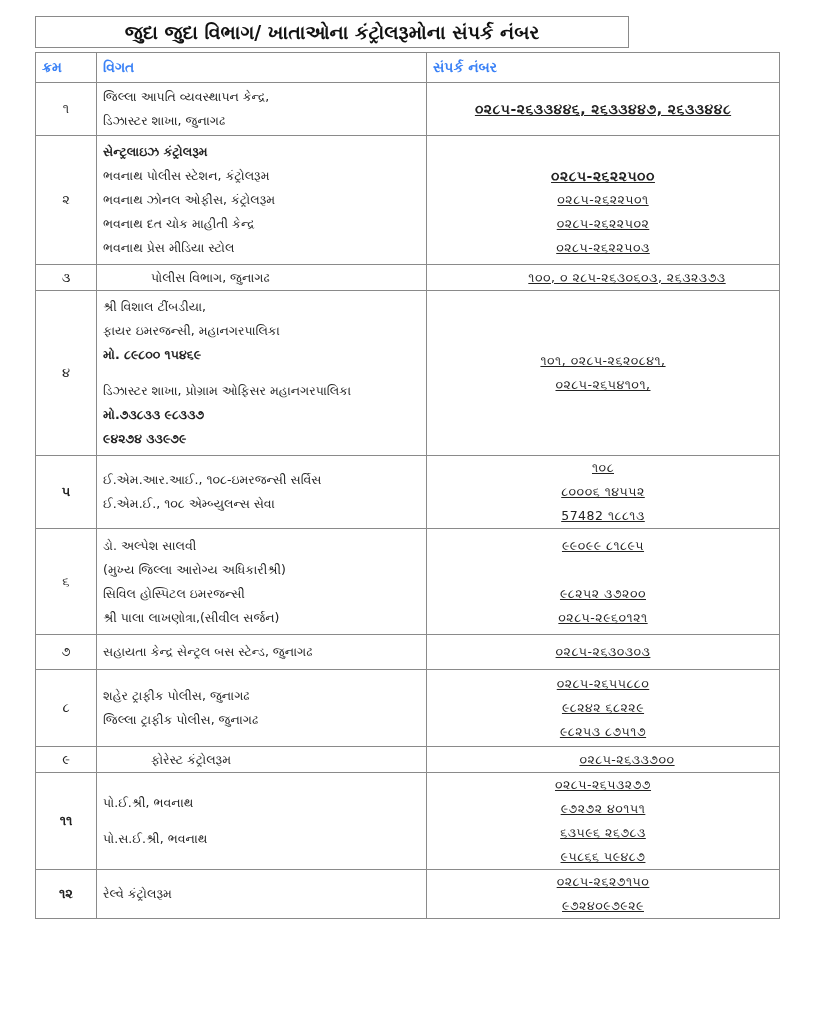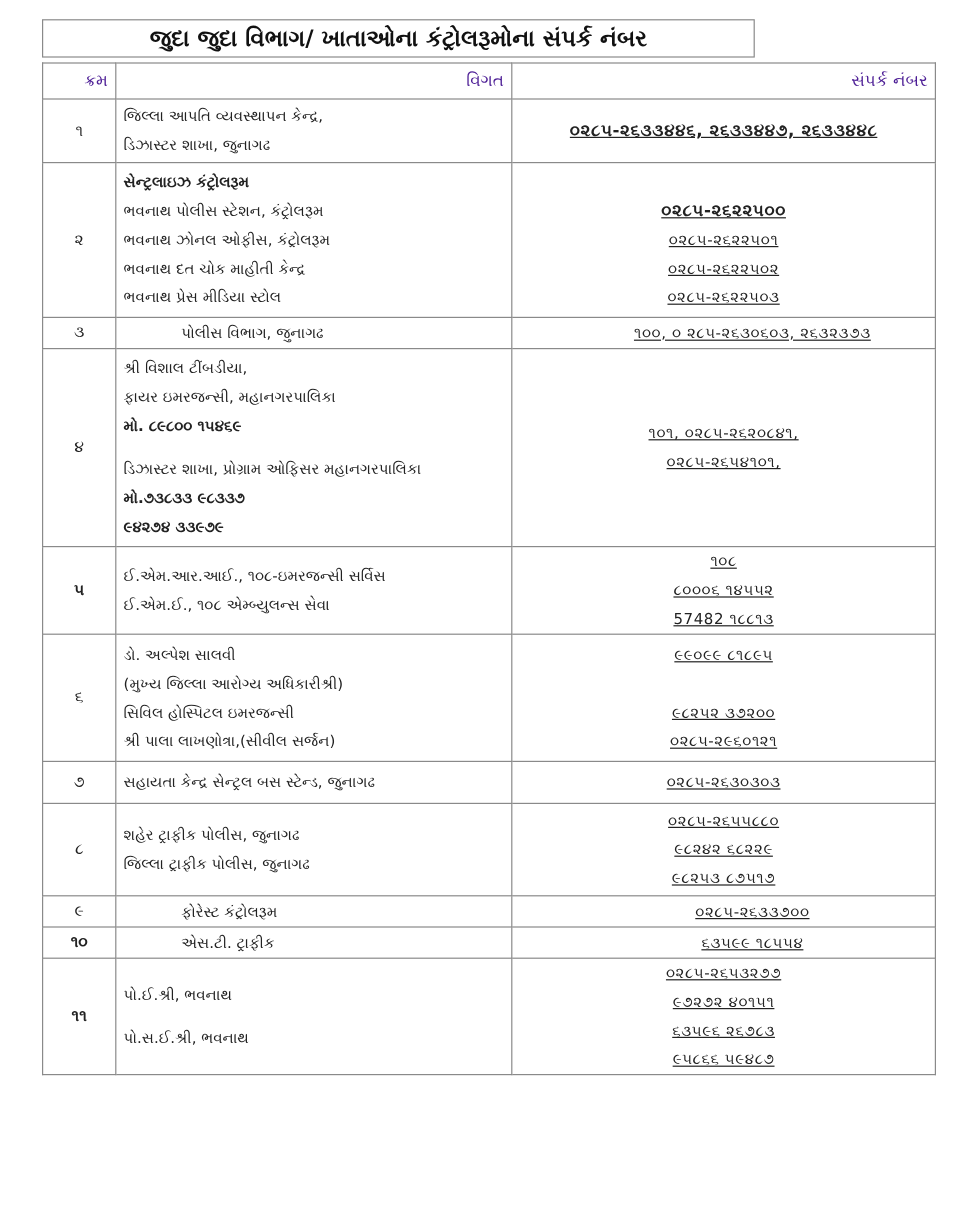--- a/index.html
+++ b/index.html
@@ -16,21 +16,21 @@
     }
     table.contacts {
       position: absolute; left: 35px; top: 52px; width: 744px;
       border-collapse: collapse; table-layout: fixed;
       font-size: 12.5px;
     }
     table.contacts th, table.contacts td {
       border: 1.2px solid #8a8a8a; padding: 0 6px; vertical-align: middle;
     }
     table.contacts th {
-      height: 29px; font-weight: normal; font-size: 14px; text-align: right; color: #4c1d95;
+      height: 29px; font-weight: bold; font-size: 14px; text-align: left; color: #3b82f6;
     }
     col.c-num { width: 61px; }
     col.c-det { width: 330px; }
     col.c-ph { width: 353px; }
     td.num { text-align: center; font-size: 13px; }
     td.num.bold { font-weight: bold; }
     td.det .line { line-height: 24px; height: 24px; white-space: nowrap; }
     td.ph { text-align: center; }
     td.ph .line { line-height: 24px; height: 24px; white-space: nowrap; letter-spacing: 0.5px; text-decoration: underline; }
     .b { font-weight: bold; }
@@ -186,39 +186,40 @@
     <tr class="r9">
       <td class="num">૯</td>
       <td class="det">
         <div class="line">ફોરેસ્ટ કંટ્રોલરૂમ</div>
       </td>
       <td class="ph">
         <div class="line">૦૨૮૫-૨૬૩૩૭૦૦</div>
       </td>
     </tr>
 
-    <tr class="r10">
-      <td class="num bold">૧૦</td>
-      <td class="det">
-        <div class="line">એસ.ટી. ટ્રાફીક</div>
-      </td>
-      <td class="ph">
-        <div class="line">૬૩૫૯૯ ૧૮૫૫૪</div>
-      </td>
-    </tr>
 
     <tr class="r11">
       <td class="num bold">૧૧</td>
       <td class="det">
         <div class="line">પો.ઈ.શ્રી, ભવનાથ</div>
         <div class="line">પો.સ.ઈ.શ્રી, ભવનાથ</div>
       </td>
       <td class="ph">
         <div class="line">૦૨૮૫-૨૬૫૩૨૭૭</div>
         <div class="line">૯૭૨૭૨ ૪૦૧૫૧</div>
         <div class="line">૬૩૫૯૬ ૨૬૭૮૩</div>
         <div class="line">૯૫૮૬૬ ૫૯૪૮૭</div>
       </td>
     </tr>
 
+    <tr class="r12">
+      <td class="num bold">૧૨</td>
+      <td class="det">
+        <div class="line">રેલ્વે કંટ્રોલરૂમ</div>
+      </td>
+      <td class="ph">
+        <div class="line">૦૨૮૫-૨૬૨૭૧૫૦</div>
+        <div class="line">૯૭૨૪૦૯૭૯૨૯</div>
+      </td>
+    </tr>
 
   </tbody>
 </table>
 
 </body></html>

